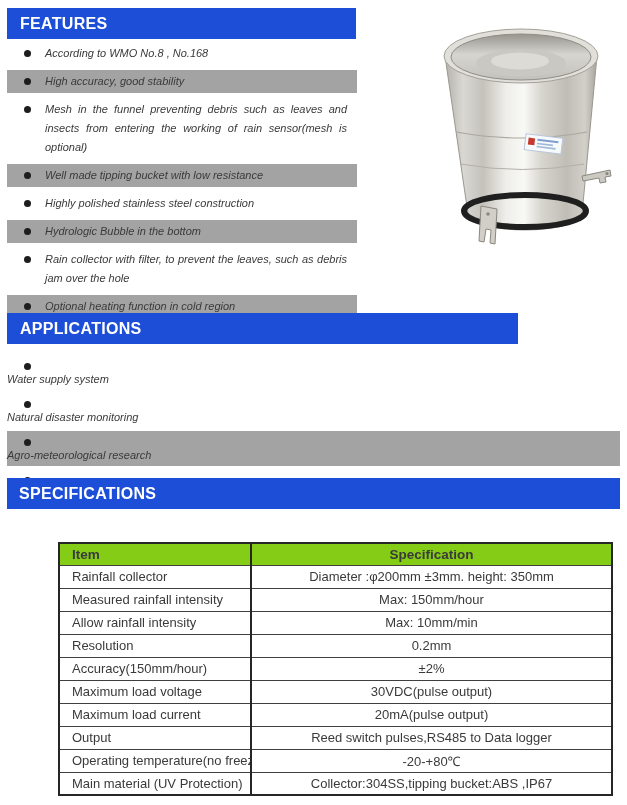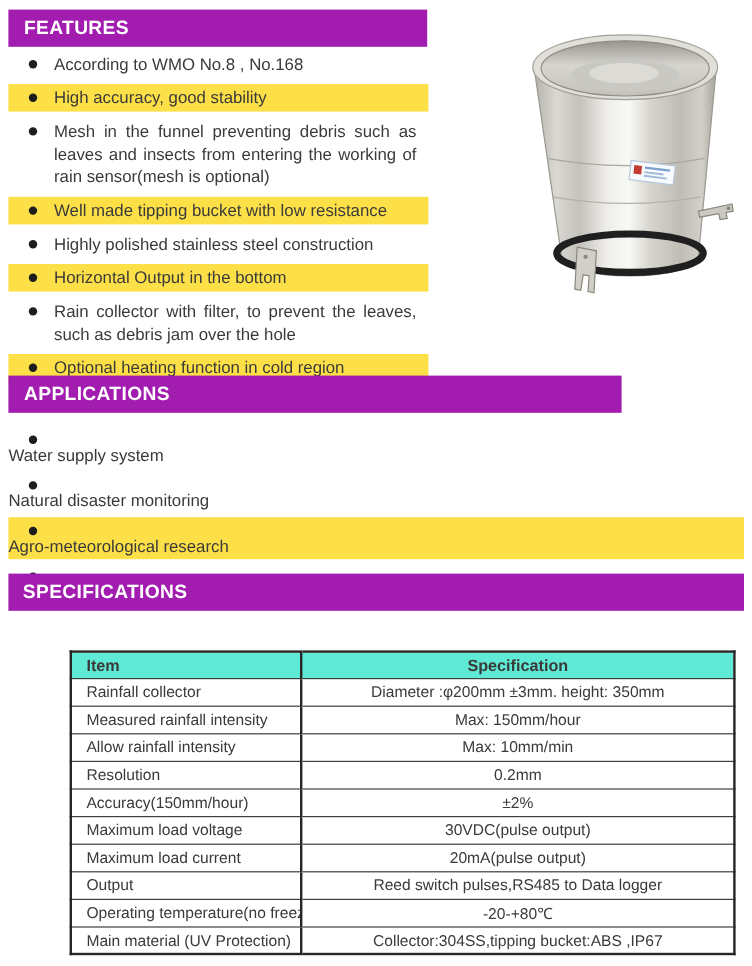--- a/index.html
+++ b/index.html
@@ -2,52 +2,52 @@
 <html><head>
 <meta charset="utf-8">
 <style>
   html,body{margin:0;padding:0;}
   body{
     width:627px;height:805px;background:#ffffff;position:relative;
     font-family:"Liberation Sans", sans-serif;color:#3a3a3a;overflow:hidden;
   }
   
   .section-bar{
-    position:absolute;left:7px;background:#a21caf;color:#ffffff;
+    position:absolute;left:7px;background:#1d4ed8;color:#ffffff;
     font-weight:bold;font-size:16px;letter-spacing:.3px;
     display:flex;align-items:center;padding-left:13px;box-sizing:border-box;
     height:31px;
   }
   #features-bar{top:8px;width:349px;}
   #applications-bar{top:313px;width:511px;}
   #specifications-bar{top:478px;width:613px;padding-left:12px;}
 
   
   .list{position:absolute;box-sizing:border-box;}
   #features-list{left:7px;top:42px;width:350px;}
   #applications-list{left:7px;top:355px;width:613px;}
   .li{display:flex;align-items:flex-start;margin-bottom:5px;padding:2px 0;
-      font-size:14px;line-height:19px;}
-  .li.hl{background:#fde047;}
+      font-size:11px;line-height:19px;font-style:italic;}
+  .li.hl{background:#a3a3a3;}
   #applications-list .li{line-height:18px;margin-bottom:3px;padding:2px 0;flex-direction:column;}
   .bullet{width:7px;height:7px;border-radius:50%;background:#1d1d1d;
           margin:6px 14px 0 17px;flex:none;}
   .li-text{flex:1;padding-right:10px;}
   #features-list .li-text{text-align:justify;}
 
   
   #product-photo{position:absolute;left:424px;top:14px;width:196px;height:232px;}
 
   
   #spec-table-wrap{position:absolute;left:58px;top:542px;}
   table{border-collapse:collapse;table-layout:fixed;width:553px;font-size:13px;color:#3a3a3a;}
   table{border:2px solid #262626;}
   th,td{border:1px solid #3f3f3f;height:23px;padding:0;box-sizing:border-box;
         overflow:hidden;white-space:nowrap;}
-  th{background:#5eead4;font-weight:bold;font-size:13.5px;height:22px;}
+  th{background:#84cc16;font-weight:bold;font-size:13.5px;height:22px;}
   .col-item{width:192px;}
   .col-val{width:361px;}
   th.col-item,td.col-item{text-align:left;padding-left:12px;border-right:2px solid #262626;}
   th.col-val,td.col-val{text-align:center;}
 </style>
 </head>
 <body>
 
 <div class="section-bar" id="features-bar">FEATURES</div>
 
@@ -67,21 +67,21 @@
   <div class="li hl">
       <span class="bullet"></span>
       <span class="li-text">Well made tipping bucket with low resistance</span>
     </div>
   <div class="li">
       <span class="bullet"></span>
       <span class="li-text">Highly polished stainless steel construction</span>
     </div>
   <div class="li hl">
       <span class="bullet"></span>
-      <span class="li-text">Horizontal Output in the bottom</span>
+      <span class="li-text">Hydrologic Bubble in the bottom</span>
     </div>
   <div class="li">
       <span class="bullet"></span>
       <span class="li-text">Rain collector with filter, to prevent the leaves, such as debris jam over the hole</span>
     </div>
   <div class="li hl">
       <span class="bullet"></span>
       <span class="li-text">Optional heating function in cold region</span>
     </div>
 </div>

